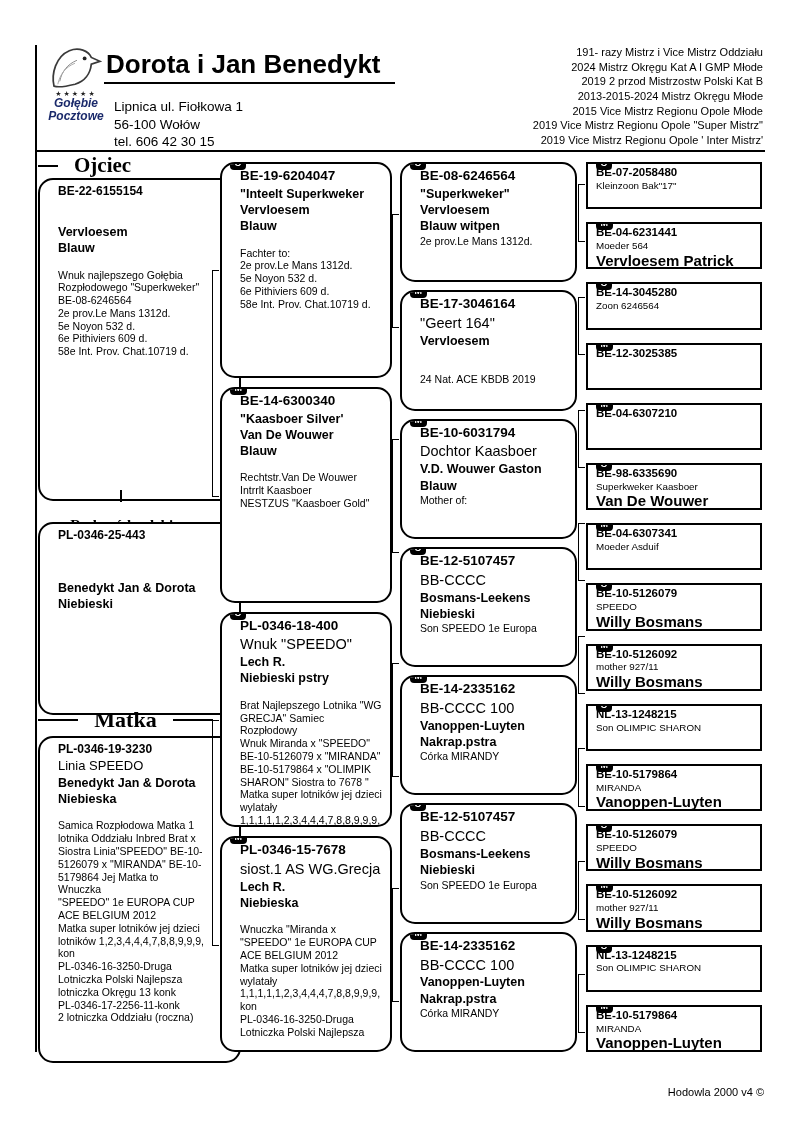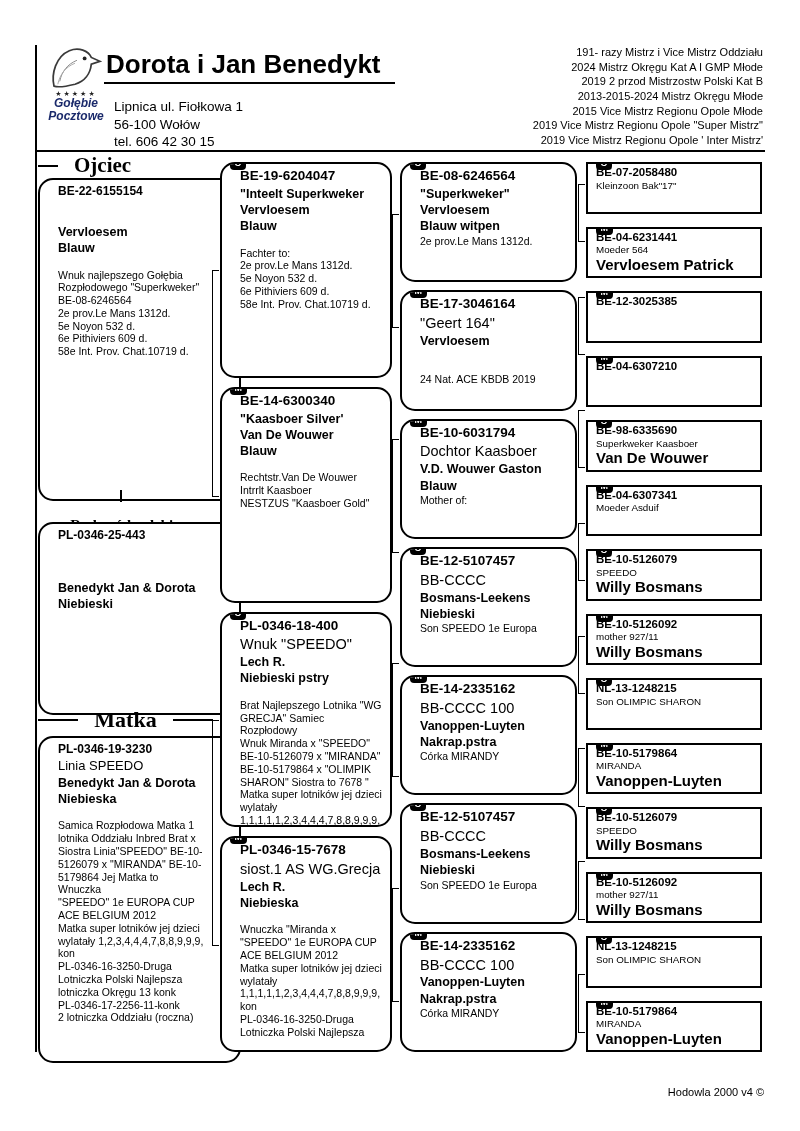--- a/index.html
+++ b/index.html
@@ -143,21 +143,21 @@
         <div class="ln gap"></div>
         <div class="ln s">Samica Rozpłodowa Matka 1</div>
         <div class="ln s">lotnika Oddziału Inbred Brat x</div>
         <div class="ln s">Siostra Linia"SPEEDO" BE-10-</div>
         <div class="ln s">5126079 x "MIRANDA" BE-10-</div>
         <div class="ln s">5179864 Jej Matka to</div>
         <div class="ln s">Wnuczka</div>
         <div class="ln s">"SPEEDO" 1e EUROPA CUP</div>
         <div class="ln s">ACE BELGIUM 2012</div>
         <div class="ln s">Matka super lotników jej dzieci</div>
-        <div class="ln s">wylatały 1,2,3,4,4,4,7,8,8,9,9,9,</div>
+        <div class="ln s">lotników 1,2,3,4,4,4,7,8,8,9,9,9,</div>
         <div class="ln s">kon</div>
         <div class="ln s">PL-0346-16-3250-Druga</div>
         <div class="ln s">Lotniczka Polski Najlepsza</div>
         <div class="ln s">lotniczka Okręgu 13 konk</div>
         <div class="ln s">PL-0346-17-2256-11-konk</div>
         <div class="ln s">2 lotniczka Oddziału (roczna)</div>
       </div>
 
     <section class="col col2">
         <div class="box">
@@ -288,20 +288,25 @@
         <div class="box">
           <span class="tab">O</span>
           <div class="ln ring">BE-07-2058480</div>
           <div class="ln s">Kleinzoon Bak"17"</div>
         </div>
         <div class="box">
           <span class="tab">M</span>
           <div class="ln ring">BE-04-6231441</div>
           <div class="ln s">Moeder 564</div>
           <div class="ln sb">Vervloesem Patrick</div>
+        </div>
+        <div class="box">
+          <span class="tab">O</span>
+          <div class="ln ring">BE-14-3045280</div>
+          <div class="ln s">Zoon 6246564</div>
         </div>
         <div class="box">
           <span class="tab">M</span>
           <div class="ln ring">BE-12-3025385</div>
         </div>
         <div class="box">
           <span class="tab">M</span>
           <div class="ln ring">BE-04-6307210</div>
         </div>
         <div class="box">

